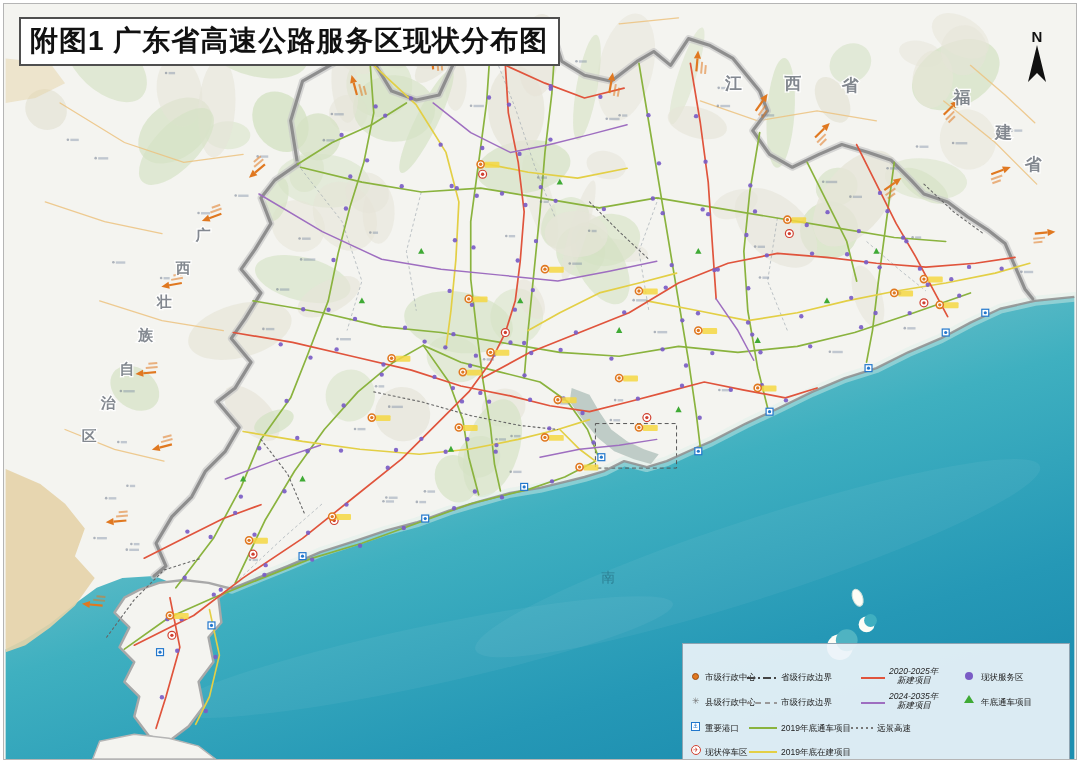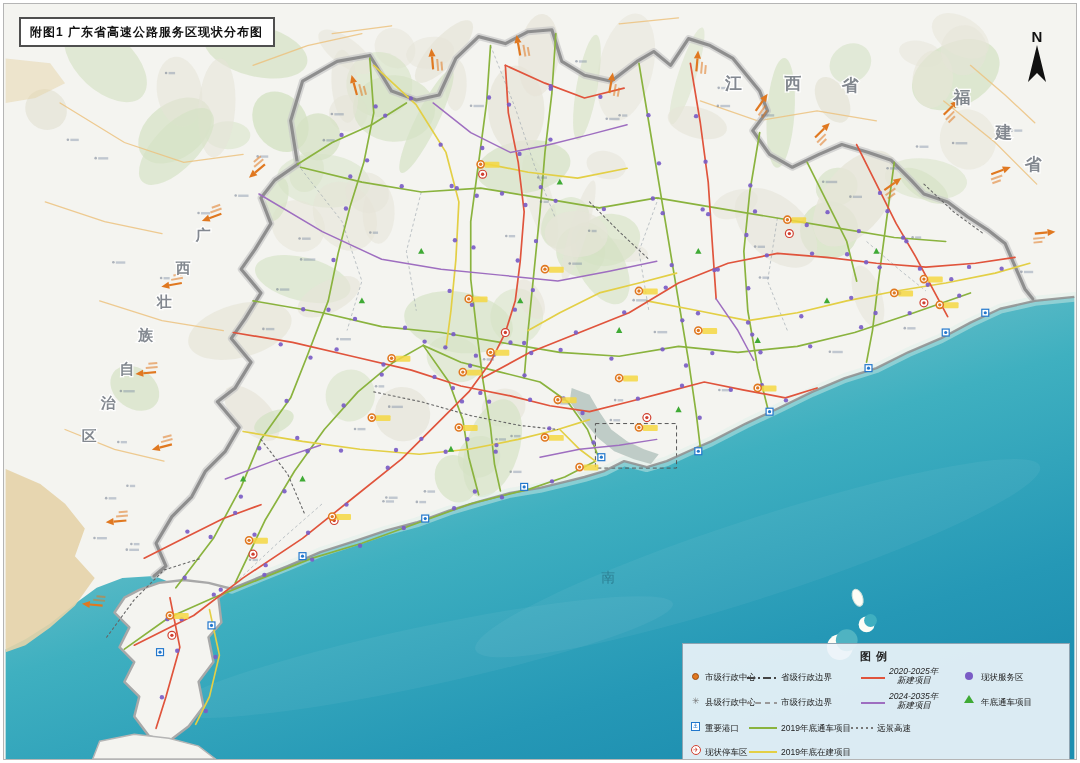--- a/index.html
+++ b/index.html
@@ -1,20 +1,20 @@
 <!DOCTYPE html>
 <html><head>
 <meta charset="utf-8">
 <style>
   html,body{margin:0;padding:0;background:#fff;font-family:"Liberation Sans","DejaVu Sans",sans-serif;}
   #stage{position:relative;width:1080px;height:763px;background:#fff;overflow:hidden;}
   #frame{position:absolute;left:3px;top:3px;width:1072px;height:755px;border:1px solid #b5b5b5;overflow:hidden;background:#f4f4f0;}
   #map{position:absolute;left:0;top:0;width:100%;height:100%;}
   #title-box{position:absolute;left:15px;top:13px;background:#fff;border:2px solid #4f4f4f;padding:3px 10px 4px 9px;}
-  #title-box .t{font-size:12px;font-weight:bold;color:#111;letter-spacing:1px;white-space:nowrap;}
+  #title-box .t{font-size:28px;font-weight:bold;color:#111;letter-spacing:1px;white-space:nowrap;}
   #north{position:absolute;left:1018px;top:26px;width:30px;text-align:center;}
   #north .n{font-size:15px;font-weight:bold;color:#111;line-height:14px;}
   #legend{position:absolute;left:678px;top:639px;width:388px;height:117px;background:rgba(235,243,248,0.92);border:1px solid #8fa4b2;box-sizing:border-box;}
   #legend .lg-title{position:absolute;left:0;right:0;top:5px;text-align:center;font-size:11px;font-weight:bold;letter-spacing:5px;color:#222;}
   .li{position:absolute;font-size:8.5px;color:#222;white-space:nowrap;}
   .sw{position:absolute;height:2px;}
   .sw-provb{background:repeating-linear-gradient(90deg,#444 0 8px,transparent 8px 11px,#444 11px 13px,transparent 13px 16px);}
   .sw-cityb{height:1.5px;background:repeating-linear-gradient(90deg,#999 0 5px,transparent 5px 9px);}
   .sw-dot{height:1.5px;background:repeating-linear-gradient(90deg,#777 0 2px,transparent 2px 5px);}
   .ic{position:absolute;display:block;}
@@ -734,21 +734,20 @@
     </div>
 
     <div id="north">
       <div class="n">N</div>
       <svg width="22" height="40" viewBox="0 0 22 40">
         <polygon points="11,1 20,38 11,29 2,38" fill="#111"></polygon>
       </svg>
     </div>
 
     <div id="legend">
-      <div class="lg-title">图例</div>
 
       <span class="ic ic-city" style="left:9px;top:29px"></span>
       <span class="li" style="left:22px;top:28px">市级行政中心</span>
       <span class="ic ic-county" style="left:9px;top:53px">✳</span>
       <span class="li" style="left:22px;top:53px">县级行政中心</span>
       <span class="ic ic-port" style="left:8px;top:78px">⚓</span>
       <span class="li" style="left:22px;top:79px">重要港口</span>
       <span class="ic ic-air" style="left:8px;top:101px">✈</span>
       <span class="li" style="left:22px;top:103px">现状停车区</span>
 

